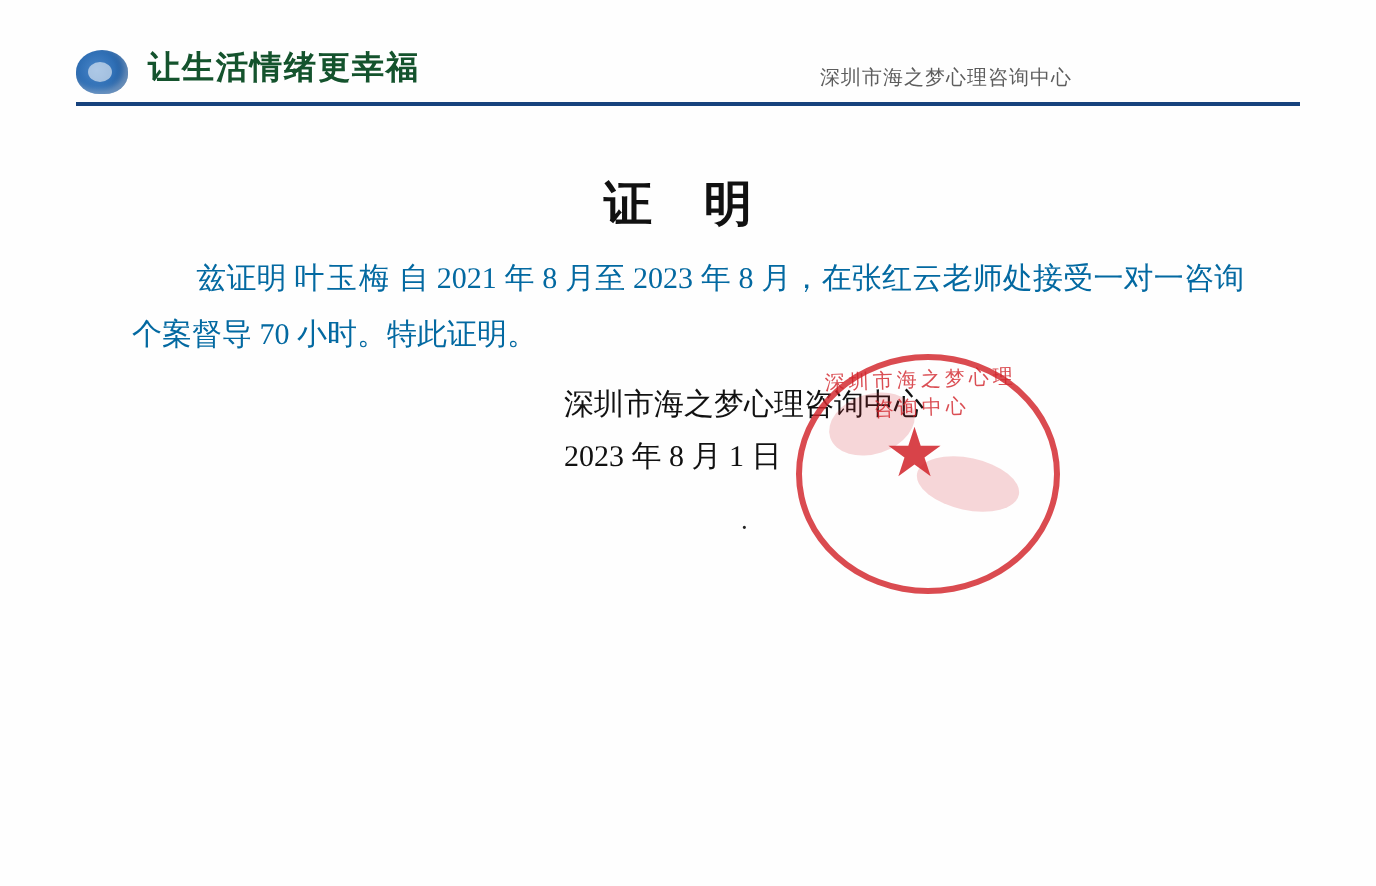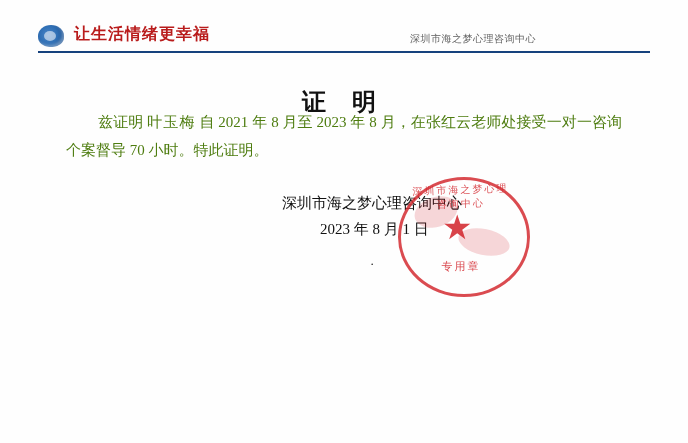--- a/index.html
+++ b/index.html
@@ -59,21 +59,21 @@
     background: rgba(255,255,255,0.55);
   }
   .brand-slogan {
     position: absolute;
     left: 44px;
     top: 0px;
     font-family: "Liberation Serif", "DejaVu Serif", serif;
     font-size: 16px;
     font-weight: bold;
     letter-spacing: 1px;
-    color: #b91c1c;
+    color: #14532d;
     white-space: nowrap;
   }
   .brand-org {
     position: absolute;
     left: 380px;
     top: 8px;
     font-size: 10px;
     letter-spacing: 0.5px;
     color: #3a3a3a;
     white-space: nowrap;
@@ -97,25 +97,25 @@
     text-align: center;
     font-size: 24px;
     font-weight: bold;
     letter-spacing: 10px;
     color: #111;
   }
 
   .body-text {
     position: absolute;
     left: 66px;
-    top: 108px;
+    top: 126px;
     width: 556px;
     font-size: 15px;
     line-height: 28px;
-    color: #4d7c0f;
+    color: #0369a1;
     text-align: justify;
   }
   .body-text .indent {
     display: inline-block;
     width: 32px;
   }
   .body-text .name {
     letter-spacing: 1px;
   }
 
@@ -123,21 +123,20 @@
     position: absolute;
     left: 282px;
     top: 190px;
     width: 300px;
     font-size: 15px;
     line-height: 26px;
     color: #111;
   }
   .sig-org { white-space: nowrap; }
   .sig-date {
-    margin-left: 38px;
     white-space: nowrap;
   }
 
   .small-dot {
     position: absolute;
     left: 370px;
     top: 256px;
     font-size: 13px;
     color: #222;
   }
@@ -236,16 +235,15 @@
   </div>
 
   <div class="small-dot">·</div>
 
   <div class="seal">
     <div class="ring"></div>
     <div class="smear s1"></div>
     <div class="smear s2"></div>
     <div class="seal-top-text">深圳市海之梦心理咨询中心</div>
     <div class="star"></div>
-    <div class="seal-bottom-text">专用章</div>
   </div>
 
 </div>
 
 </body></html>

